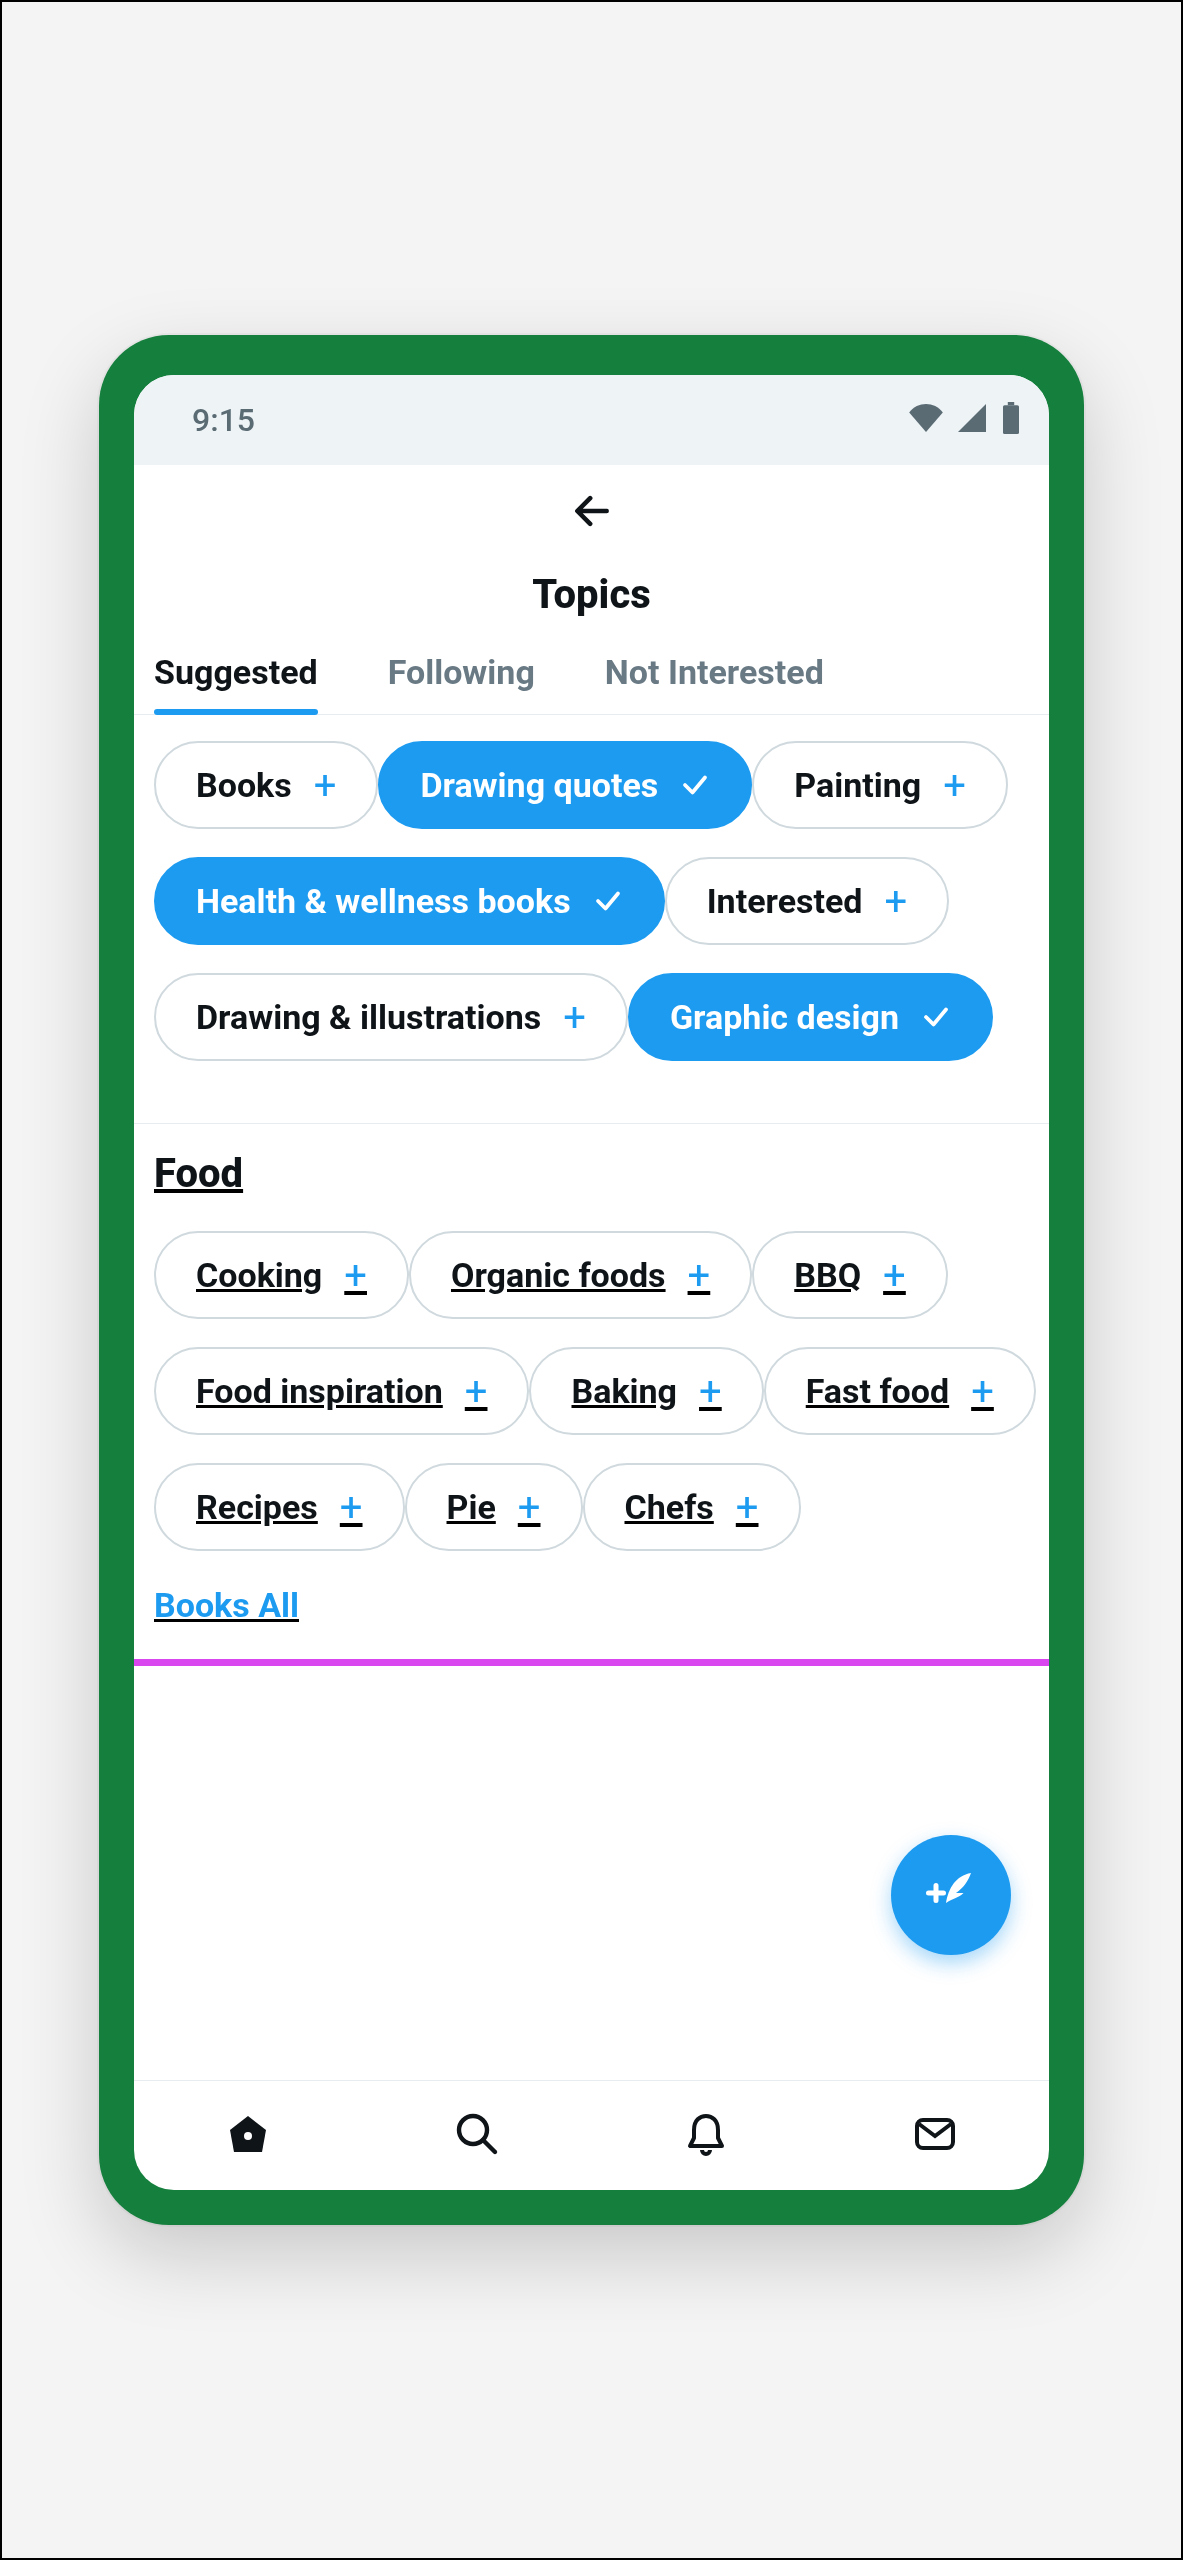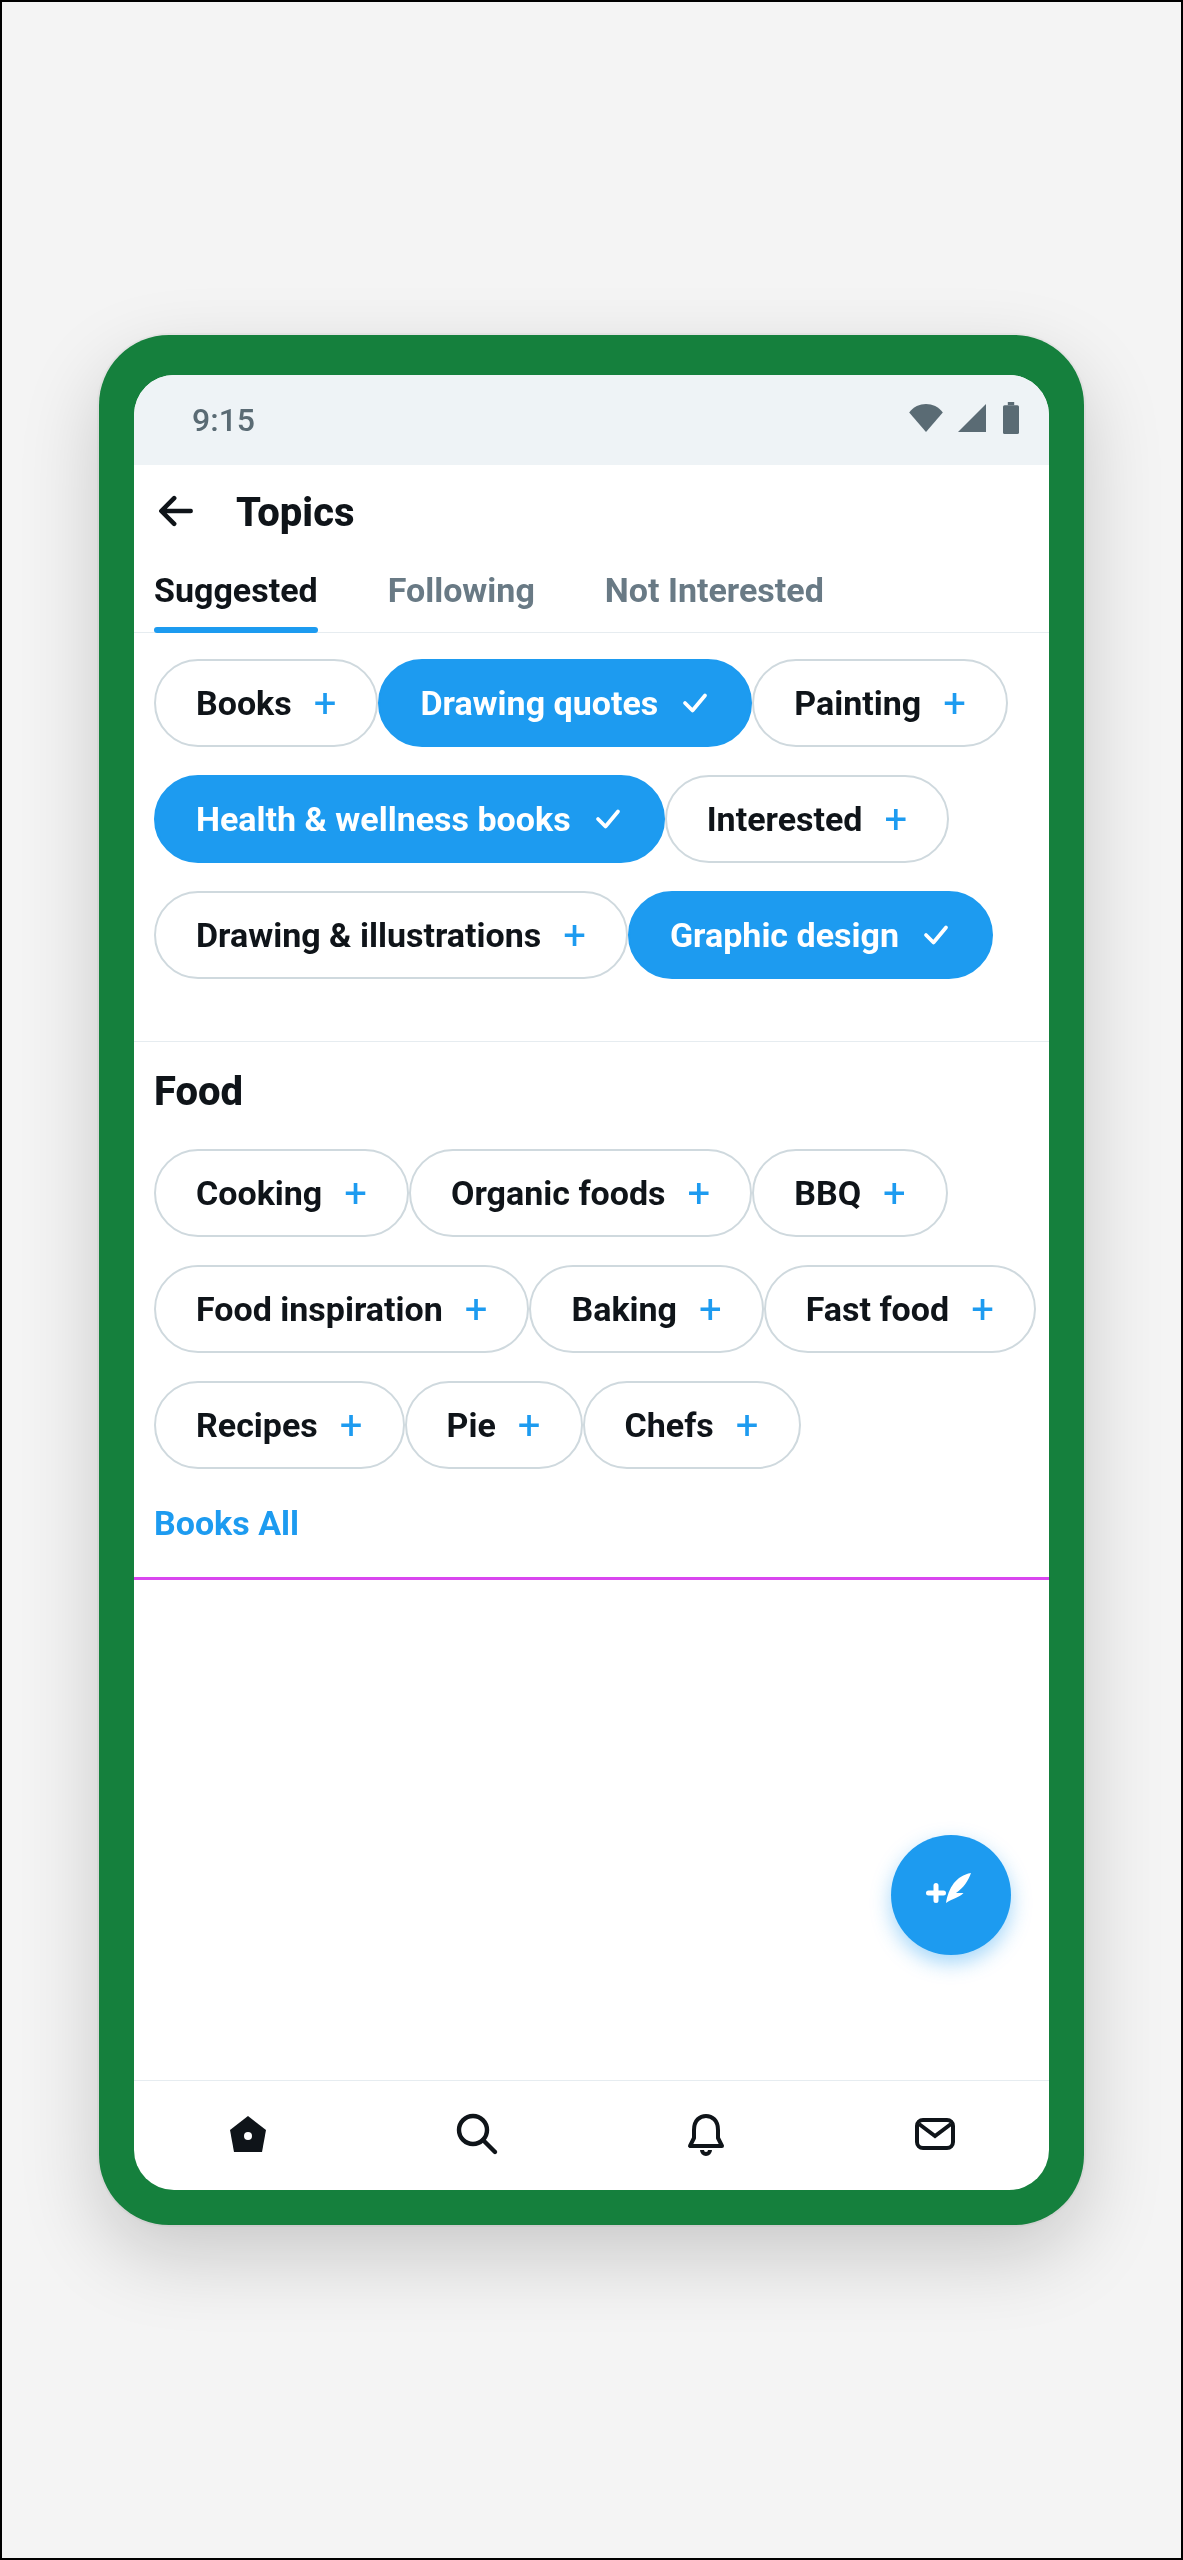--- a/index.html
+++ b/index.html
@@ -53,22 +53,24 @@
     margin-left: 30px;
   }
   .status-icons {
     display: flex;
     gap: 14px;
     align-items: center;
   }
   
   .app-header {
     display: flex;
+    align-items: center;
     gap: 38px;
     padding: 24px 20px 16px 20px;
+    flex-direction: column;
   }
   .back-arrow svg { display:block; }
   .header-title {
     font-size: 40px;
     font-weight: 800;
     color: #0f1419;
   }
   
   .tabs {
     display: flex;
@@ -262,21 +264,21 @@
               <span>Graphic design</span>
               <span class="chip-icon check">
                 <svg width="30" height="30" viewBox="0 0 24 24">
                     <path d="M4 12 L10 18 L20 6" stroke="#fff" stroke-width="3" fill="none" stroke-linecap="round" stroke-linejoin="round"></path>
                   </svg>
               </span>
             </div>
           </div>
         </div>
 
-        <div class="section" style="border-bottom:3px solid #d946ef;">
+        <div class="section" style="border-bottom:7px solid #d946ef;text-decoration:underline;">
           <div class="section-title">Food</div>
 
           <div class="row">
             <div class="chip">
               <span>Cooking</span>
               <span class="chip-icon plus">+</span>
             </div>
             <div class="chip">
               <span>Organic foods</span>
               <span class="chip-icon plus">+</span>

